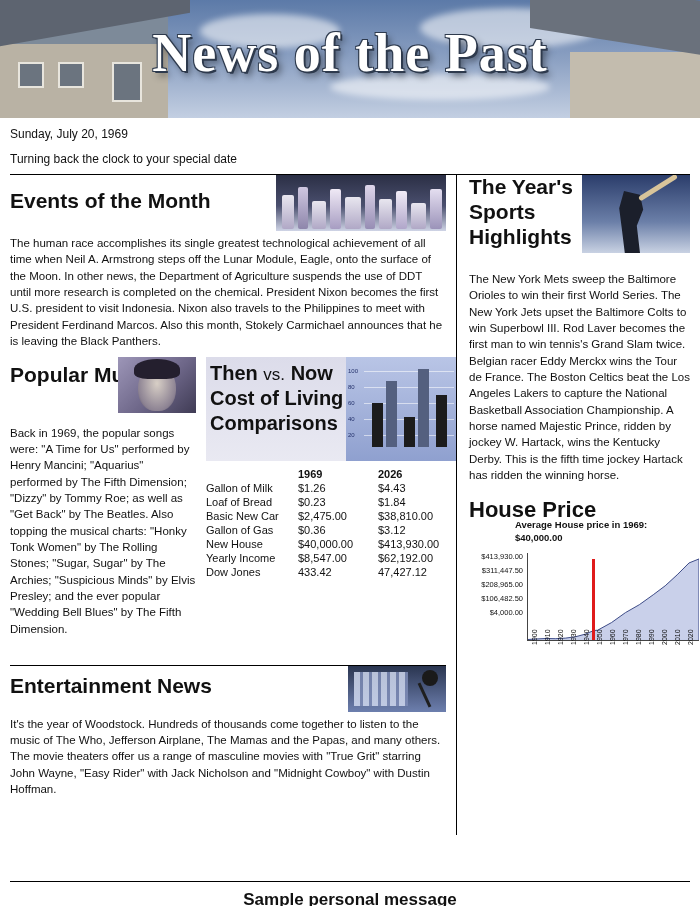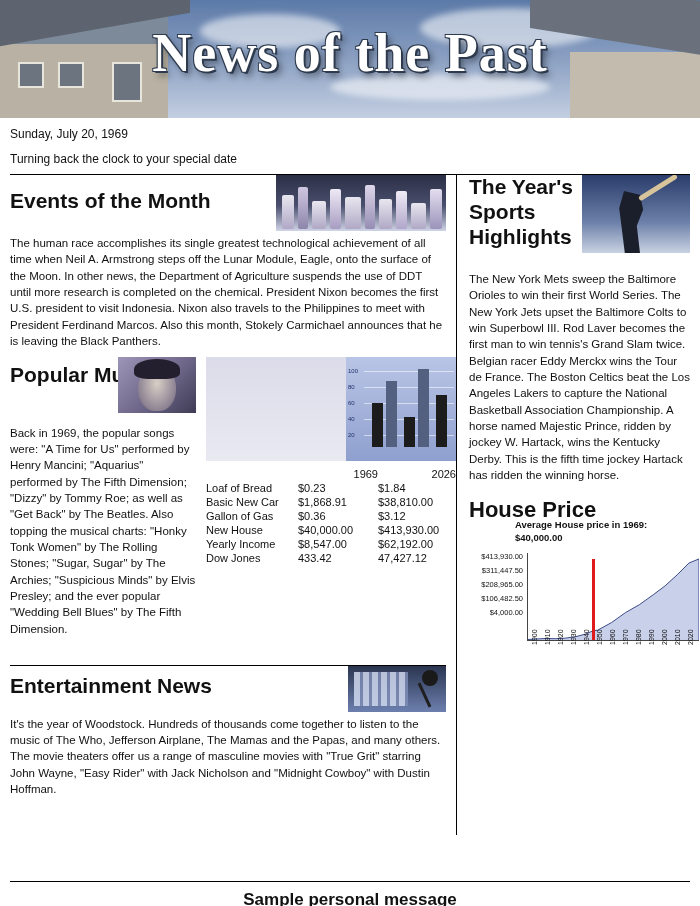--- a/index.html
+++ b/index.html
@@ -210,22 +210,22 @@
     position: absolute; left: 2px; font-size: 6px; color: #23306a;
   }
 
   table.cost {
     width: 250px;
     border-collapse: collapse;
     font-size: 11px;
     margin-top: 6px;
   }
   table.cost th {
-    text-align: right;
-    font-weight: normal;
+    text-align: left;
+    font-weight: bold;
     padding: 1px 0;
   }
   table.cost td { padding: 1px 0; }
   table.cost .c1 { width: 92px; }
   table.cost .c2 { width: 80px; }
 
   .music-body { font-size: 11.5px; line-height: 1.42; }
 
   
   .ent-wrap { clear: both; padding-top: 8px; }
@@ -376,20 +376,27 @@
           <div class="elvis">
             <div class="face"></div>
             <div class="hair"></div>
           </div>
         </div>
         <p class="music-body">Back in 1969, the popular songs were: "A Time for Us" performed by Henry Mancini; "Aquarius" performed by The Fifth Dimension; "Dizzy" by Tommy Roe; as well as "Get Back" by The Beatles. Also topping the musical charts: "Honky Tonk Women" by The Rolling Stones; "Sugar, Sugar" by The Archies; "Suspicious Minds" by Elvis Presley; and the ever popular "Wedding Bell Blues" by The Fifth Dimension.</p>
       </div>
 
       <div class="tvn-col">
         <div class="tvn-head">
+          <div class="tvn-title">
+            <span>Then</span>
+            <span class="vs">vs.</span>
+            <span>Now</span><br>
+            <span>Cost of Living</span><br>
+            <span>Comparisons</span>
+          </div>
           <div class="minichart">
             <div class="gl" style="top:14px;"></div>
             <div class="gl" style="top:30px;"></div>
             <div class="gl" style="top:46px;"></div>
             <div class="gl" style="top:62px;"></div>
             <div class="gl" style="top:78px;"></div>
             <div class="axis-lbl" style="top:11px;">100</div>
             <div class="axis-lbl" style="top:27px;">80</div>
             <div class="axis-lbl" style="top:43px;">60</div>
             <div class="axis-lbl" style="top:59px;">40</div>
@@ -405,27 +412,32 @@
         <table class="cost">
           <thead>
             <tr>
               <th class="c1"></th>
               <th class="c2">1969</th>
               <th>2026</th>
             </tr>
           </thead>
           <tbody>
             <tr>
+              <td>Gallon of Milk</td>
+              <td>$1.26</td>
+              <td>$4.43</td>
+            </tr>
+            <tr>
               <td>Loaf of Bread</td>
               <td>$0.23</td>
               <td>$1.84</td>
             </tr>
             <tr>
               <td>Basic New Car</td>
-              <td>$1,868.91</td>
+              <td>$2,475.00</td>
               <td>$38,810.00</td>
             </tr>
             <tr>
               <td>Gallon of Gas</td>
               <td>$0.36</td>
               <td>$3.12</td>
             </tr>
             <tr>
               <td>New House</td>
               <td>$40,000.00</td>

